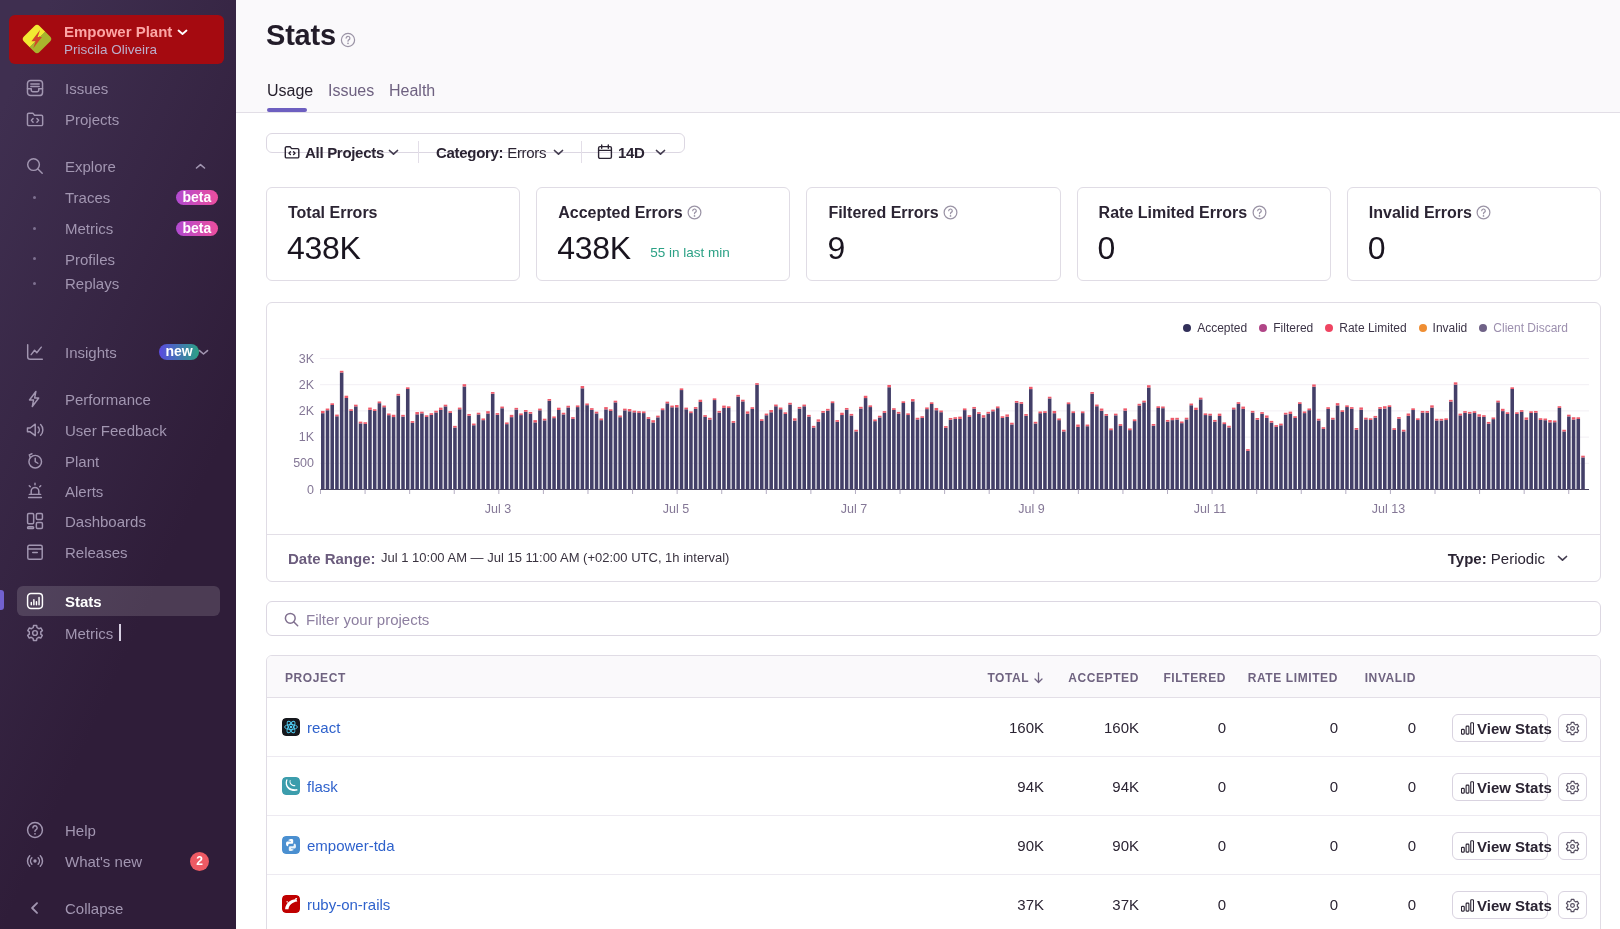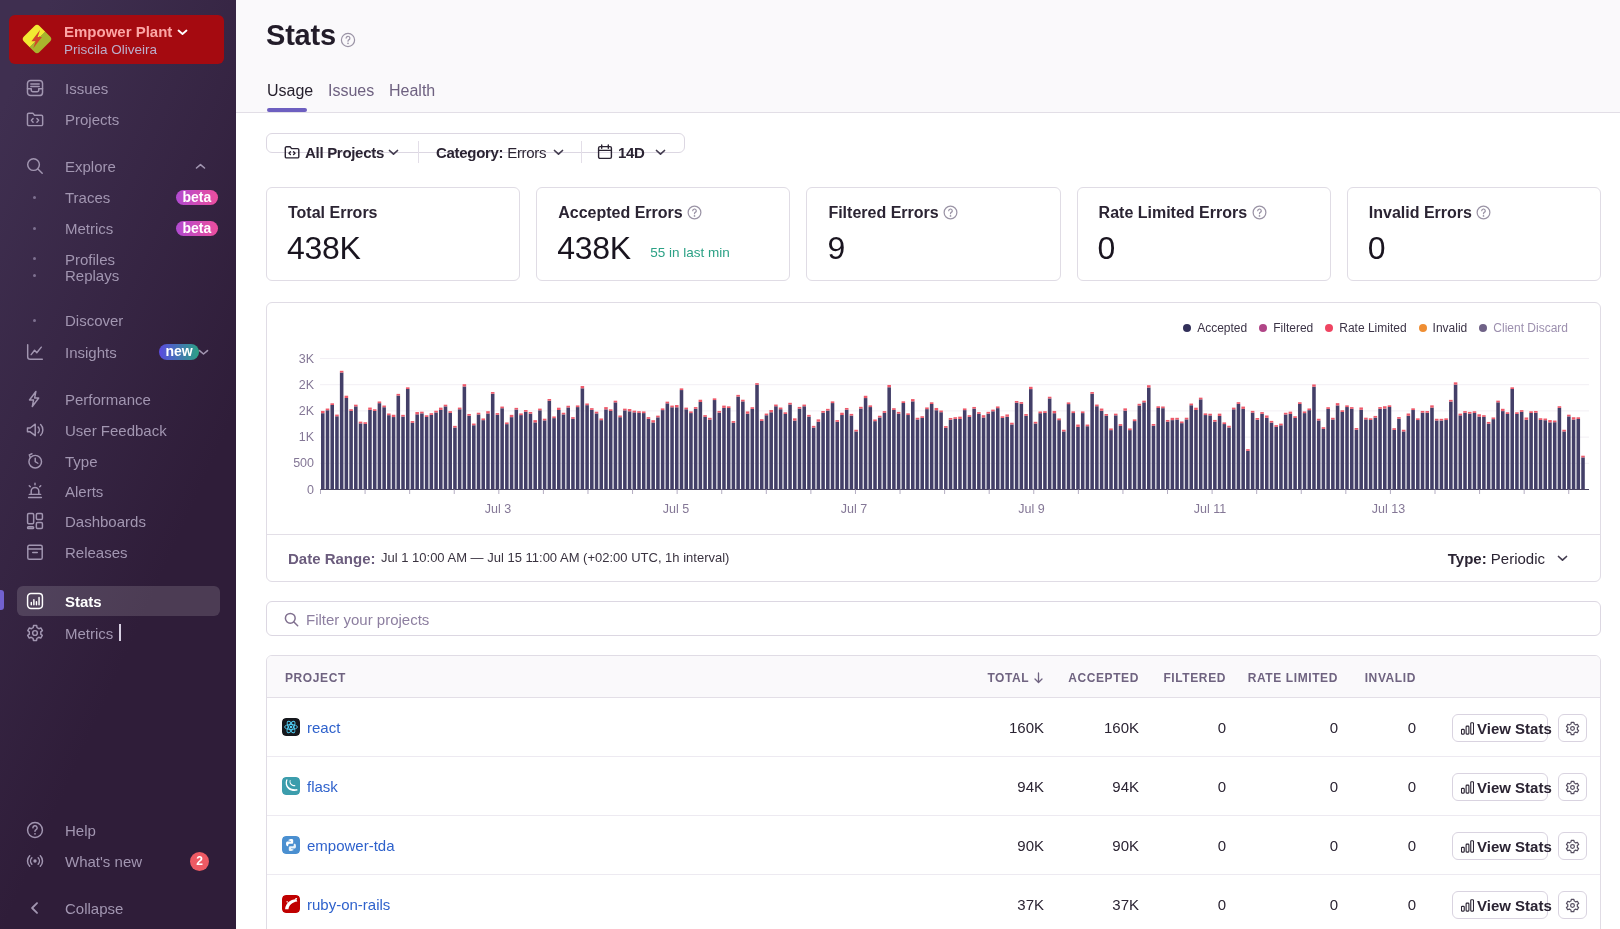--- a/index.html
+++ b/index.html
@@ -120,27 +120,23 @@
       </div>
       <div class="nit " style="top:213px;">
         <span class="dot"></span>
         <span class="lbl">Metrics</span>
         <span class="badge b-beta">beta</span>
       </div>
       <div class="nit " style="top:243.5px;">
         <span class="dot"></span>
         <span class="lbl">Profiles</span>
       </div>
-      <div class="nit " style="top:260px;padding-left:24px;">
+      <div class="nit " style="top:268px;padding-left:24px;">
         <span class="dot"></span>
         <span class="lbl">Replays</span>
-      </div>
-      <div class="nit " style="top:305px;">
-        <span class="dot"></span>
-        <span class="lbl">Discover</span>
       </div>
       <div class="nit " style="top:336.5px;">
         <svg class="ico" width="18" height="18" viewBox="0 0 16 16">
           <path d="M1.5 1.5v10.7a2.3 2.3 0 0 0 2.3 2.3h10.7" stroke="currentColor" stroke-width="1.3" fill="none" stroke-linecap="round" stroke-linejoin="round"></path>
           <path d="M4.6 10.3 7.6 6.5l2 2.2 4-5" stroke="currentColor" stroke-width="1.3" fill="none" stroke-linecap="round" stroke-linejoin="round"></path>
         </svg>
         <span class="lbl">Insights</span>
         <span class="badge b-new">new</span>
         <svg style="position:absolute;left:198px;top:12px" width="11" height="7" viewBox="0 0 11 7">
           <path d="M1.5 1.6 5.5 5 9.5 1.6" stroke="#a296b1" stroke-width="1.6" fill="none" stroke-linecap="round" stroke-linejoin="round"></path>
@@ -159,21 +155,21 @@
           <path d="M13 3.2a6.6 6.6 0 0 1 0 9.4" stroke="currentColor" stroke-width="1.3" fill="none" stroke-linecap="round" stroke-linejoin="round"></path>
         </svg>
         <span class="lbl">User Feedback</span>
       </div>
       <div class="nit " style="top:446px;">
         <svg class="ico" width="18" height="18" viewBox="0 0 16 16">
           <circle cx="8.2" cy="8.6" r="5.6" stroke="currentColor" stroke-width="1.3" fill="none" stroke-linecap="round" stroke-linejoin="round"></circle>
           <path d="M8.2 5.6v3l2.3 1.4" stroke="currentColor" stroke-width="1.3" fill="none" stroke-linecap="round" stroke-linejoin="round"></path>
           <path d="M5.3 1.6 2.9 2.5l.9 2.4" stroke="currentColor" stroke-width="1.3" fill="none" stroke-linecap="round" stroke-linejoin="round"></path>
         </svg>
-        <span class="lbl">Type</span>
+        <span class="lbl">Plant</span>
       </div>
       <div class="nit " style="top:476px;">
         <svg class="ico" width="18" height="18" viewBox="0 0 16 16">
           <path d="M4.6 11V8.2a3.4 3.4 0 0 1 6.8 0V11" stroke="currentColor" stroke-width="1.3" fill="none" stroke-linecap="round" stroke-linejoin="round"></path>
           <path d="M2.3 13.7h11.4M3 11h10" stroke="currentColor" stroke-width="1.3" fill="none" stroke-linecap="round" stroke-linejoin="round"></path>
           <path d="M8 1.2v1.3M2.9 3.4l.9.9M13.1 3.4l-.9.9" stroke="currentColor" stroke-width="1.3" fill="none" stroke-linecap="round" stroke-linejoin="round"></path>
         </svg>
         <span class="lbl">Alerts</span>
       </div>
       <div class="nit " style="top:506px;">

